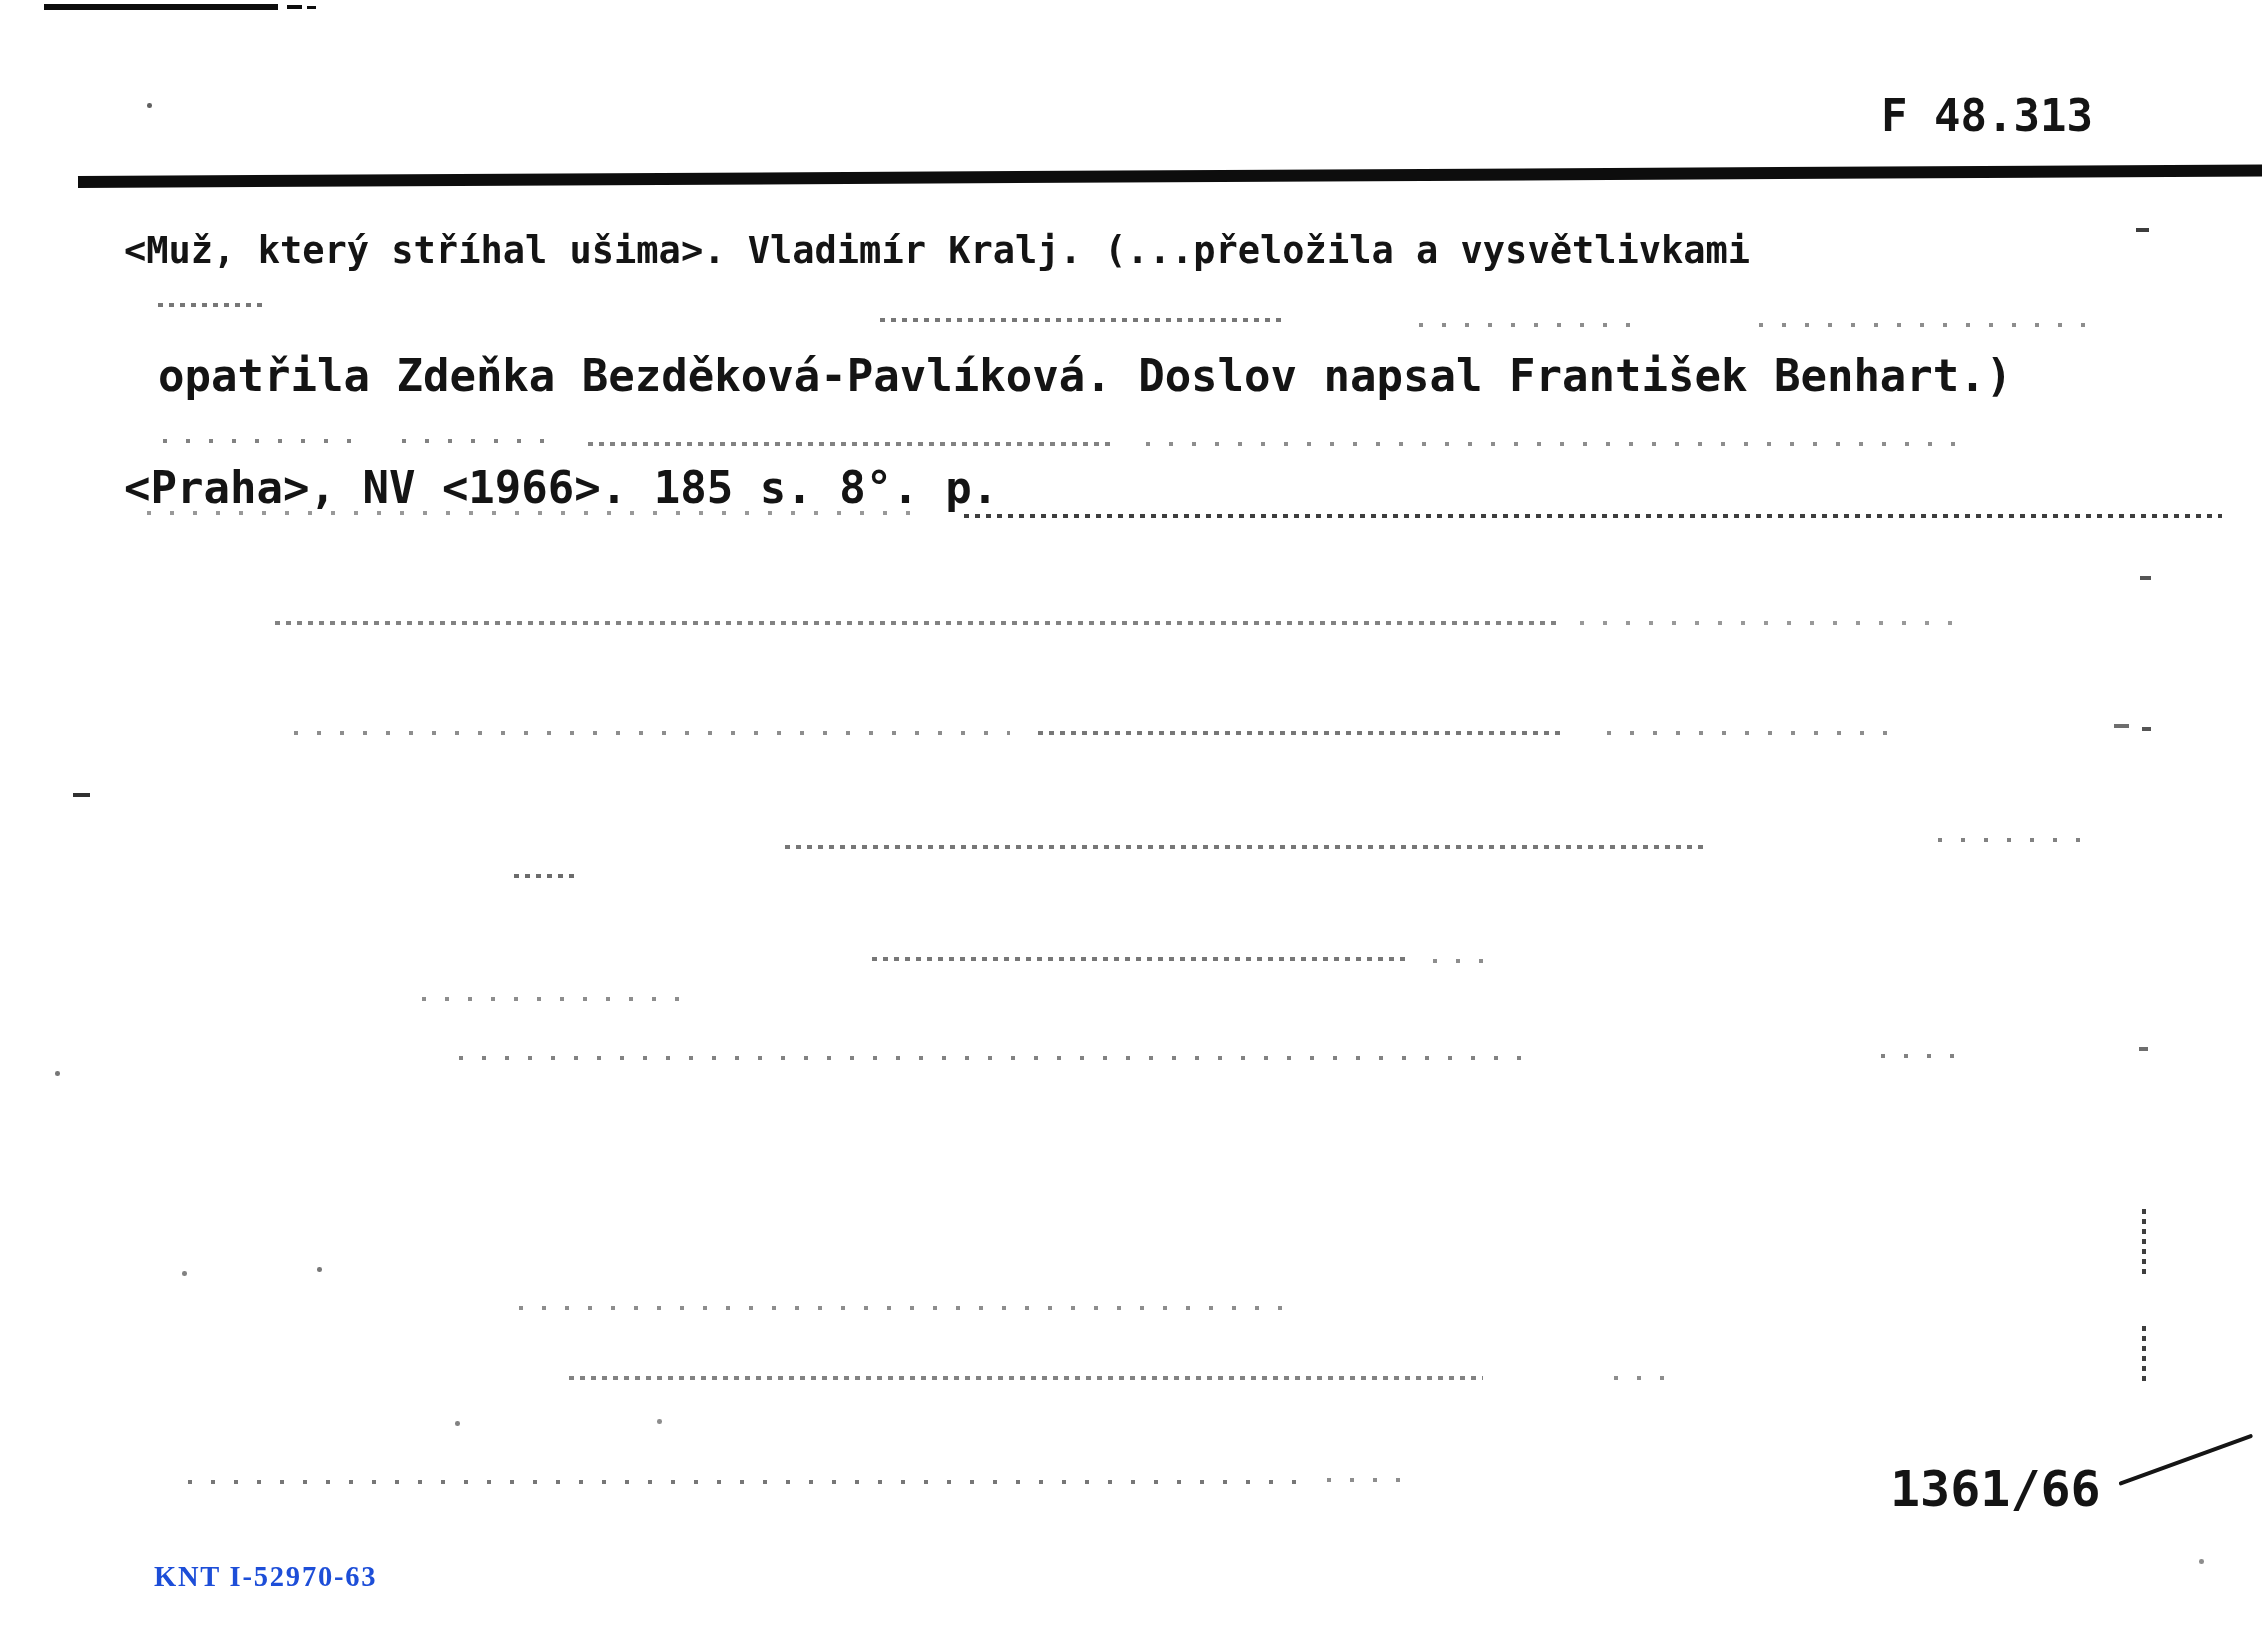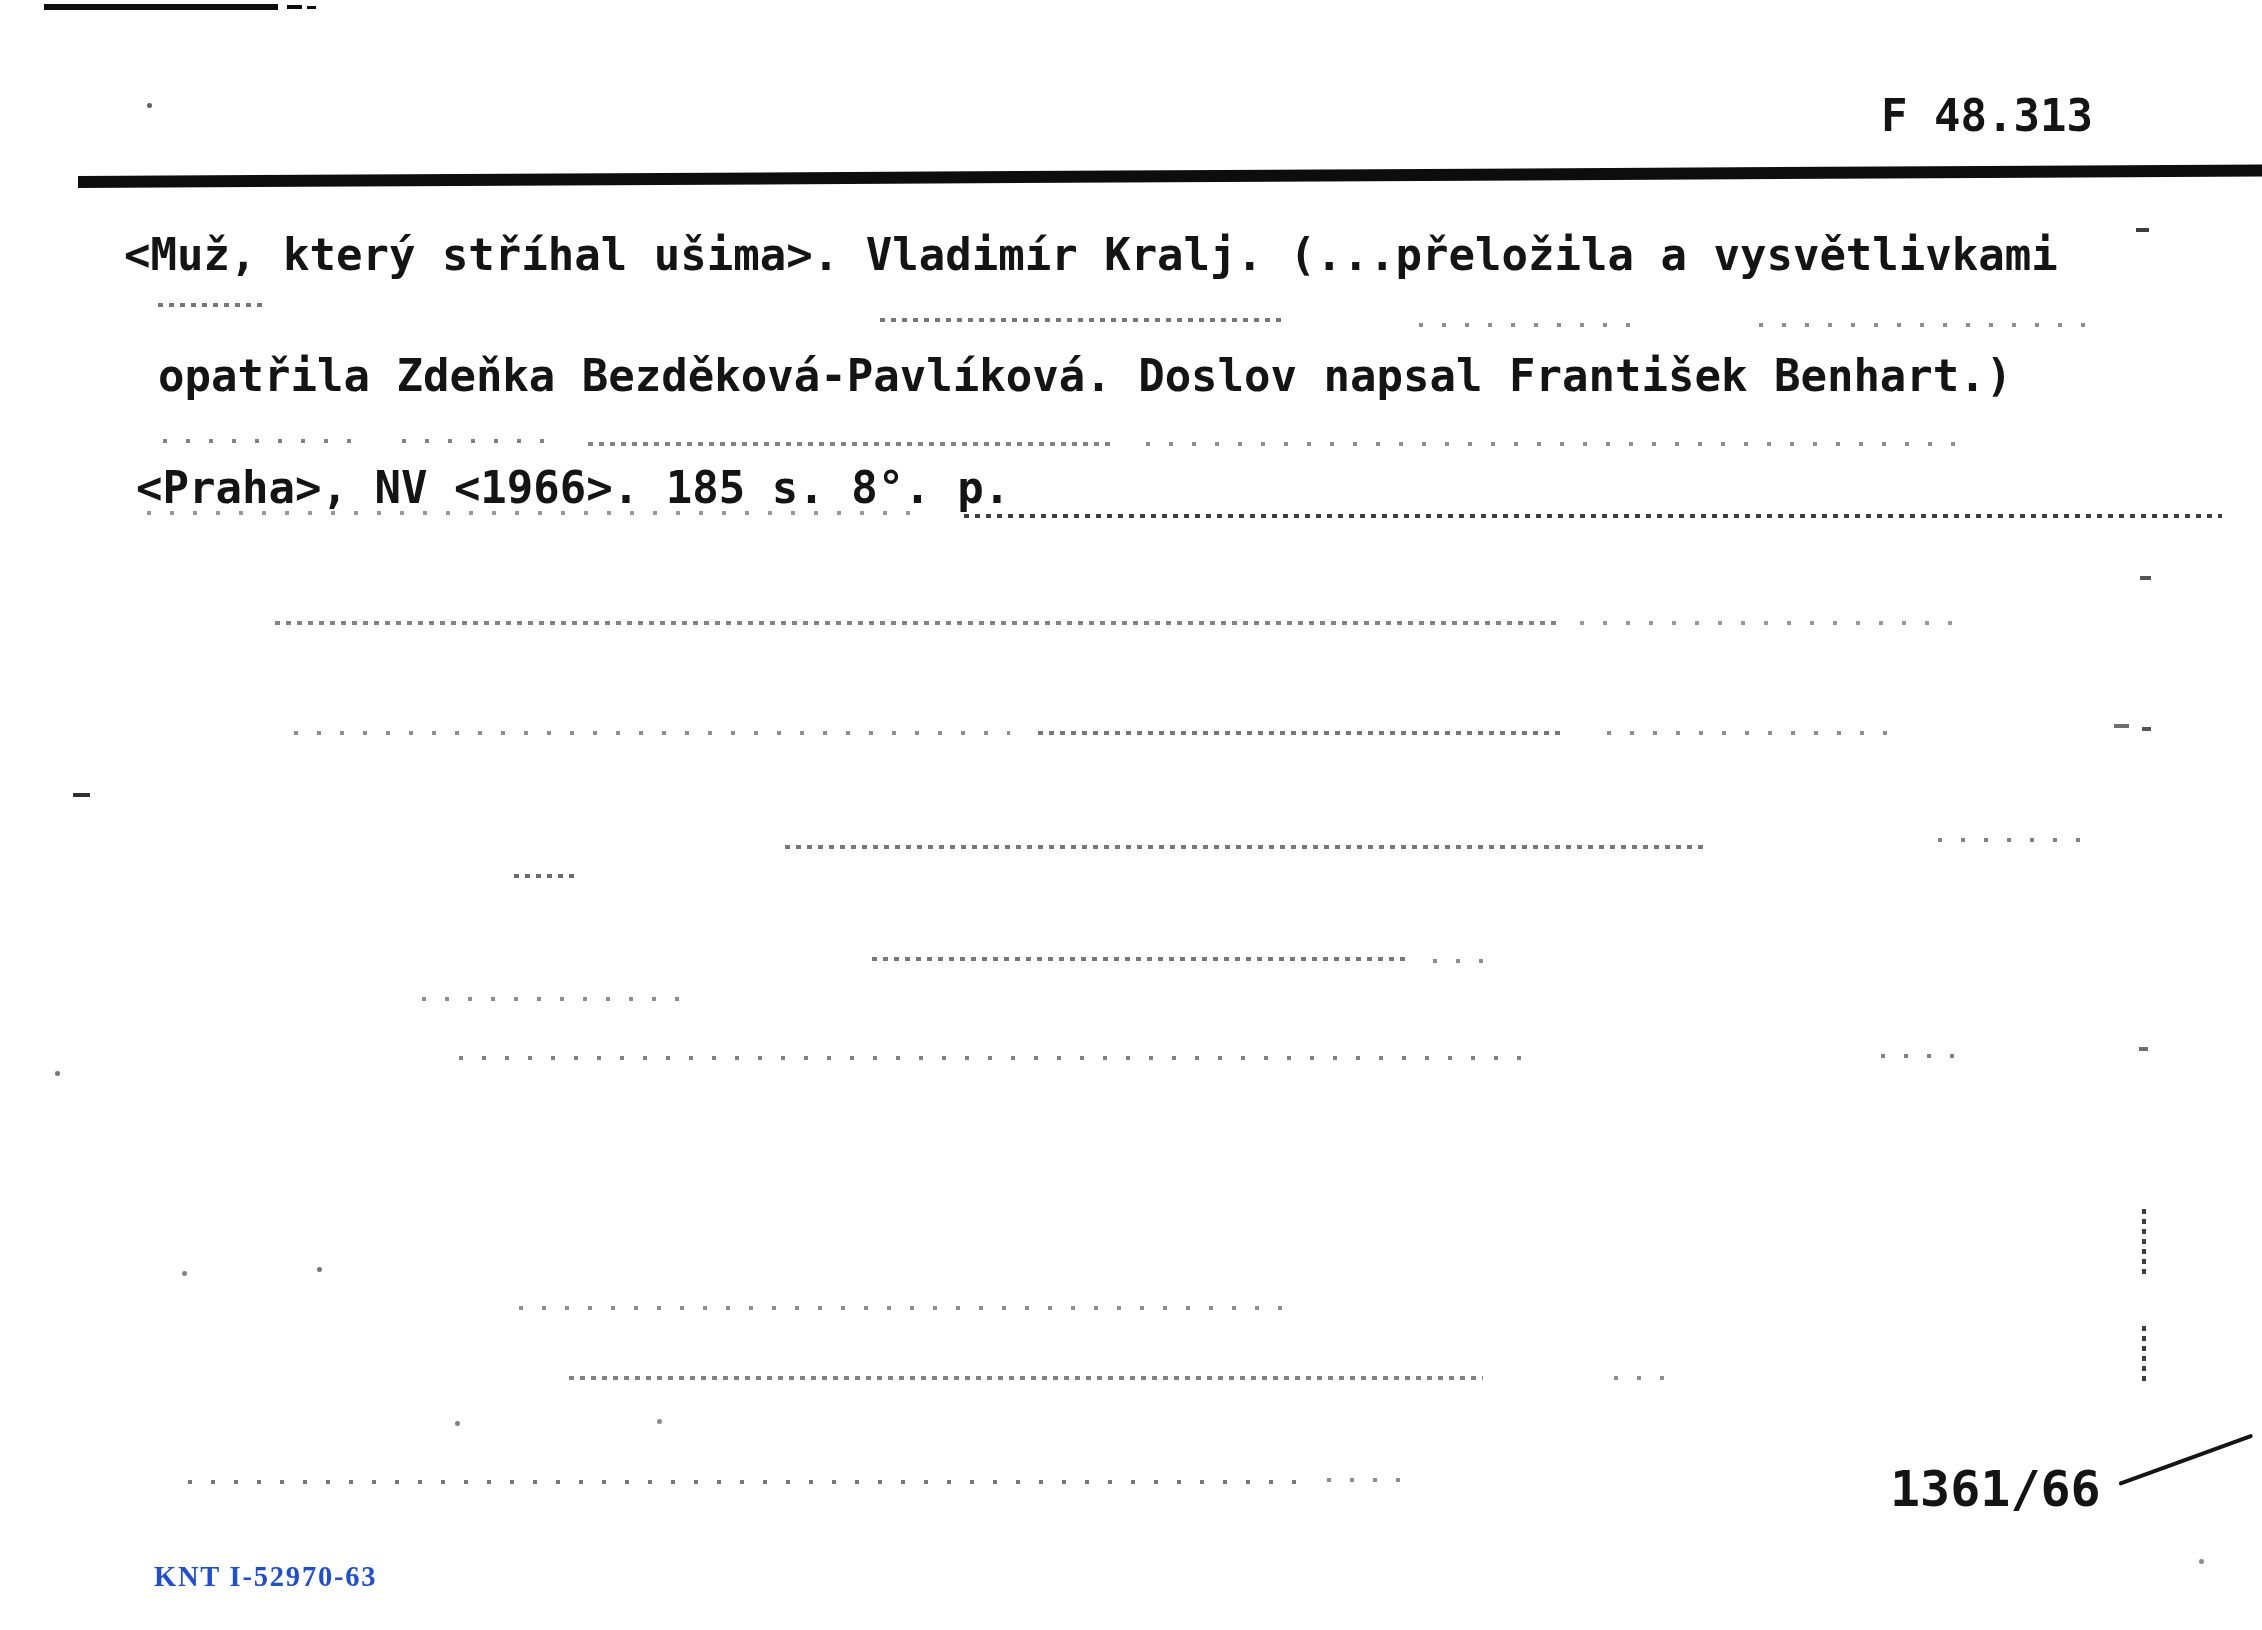--- a/index.html
+++ b/index.html
@@ -59,23 +59,23 @@
 <div class="card">
 
   <div class="bar" style="left:44px;top:3.7px;width:234px;height:6.4px;"></div>
   <div class="bar" style="left:287px;top:4.6px;width:14.7px;height:4.6px;"></div>
   <div class="bar" style="left:307px;top:5.5px;width:9.2px;height:3.7px;"></div>
 
   <div class="tw" style="left:1881px;top:92px;font-size:44px;">F 48.313</div>
 
   <div class="bar" style="left:78px;top:176px;width:2185px;height:12px;transform:rotate(-0.3deg);transform-origin:left center;"></div>
 
-  <div class="tw" style="left:124px;top:231px;font-size:44px;">&lt;Muž, který stříhal ušima&gt;. Vladimír Kralj. (...přeložila a vysvětlivkami</div>
+  <div class="tw" style="left:124px;top:231px;font-size:37px;">&lt;Muž, který stříhal ušima&gt;. Vladimír Kralj. (...přeložila a vysvětlivkami</div>
   <div class="tw" style="left:158px;top:352px;font-size:44px;">opatřila Zdeňka Bezděková-Pavlíková. Doslov napsal František Benhart.)</div>
-  <div class="tw" style="left:124px;top:464px;font-size:44px;margin-left:12px;">&lt;Praha&gt;, NV &lt;1966&gt;. 185 s. 8°. p.</div>
+  <div class="tw" style="left:124px;top:464px;font-size:44px;">&lt;Praha&gt;, NV &lt;1966&gt;. 185 s. 8°. p.</div>
 
   <div class="dots" style="left:158px;top:303px;width:106px;opacity:.6;"></div>
   <div class="dots" style="left:880px;top:318px;width:404px;opacity:.6;"></div>
   <div class="dots sparse" style="left:1419px;top:323px;width:225px;opacity:.5;"></div>
   <div class="dots sparse" style="left:1759px;top:323px;width:338px;opacity:.5;"></div>
   <div class="dots sparse" style="left:163px;top:439px;width:207px;opacity:.55;"></div>
   <div class="dots sparse" style="left:402px;top:439px;width:154px;opacity:.55;"></div>
   <div class="dots" style="left:588px;top:442px;width:528px;opacity:.55;"></div>
   <div class="dots sparse" style="left:1146px;top:442px;width:817px;opacity:.5;"></div>
 

